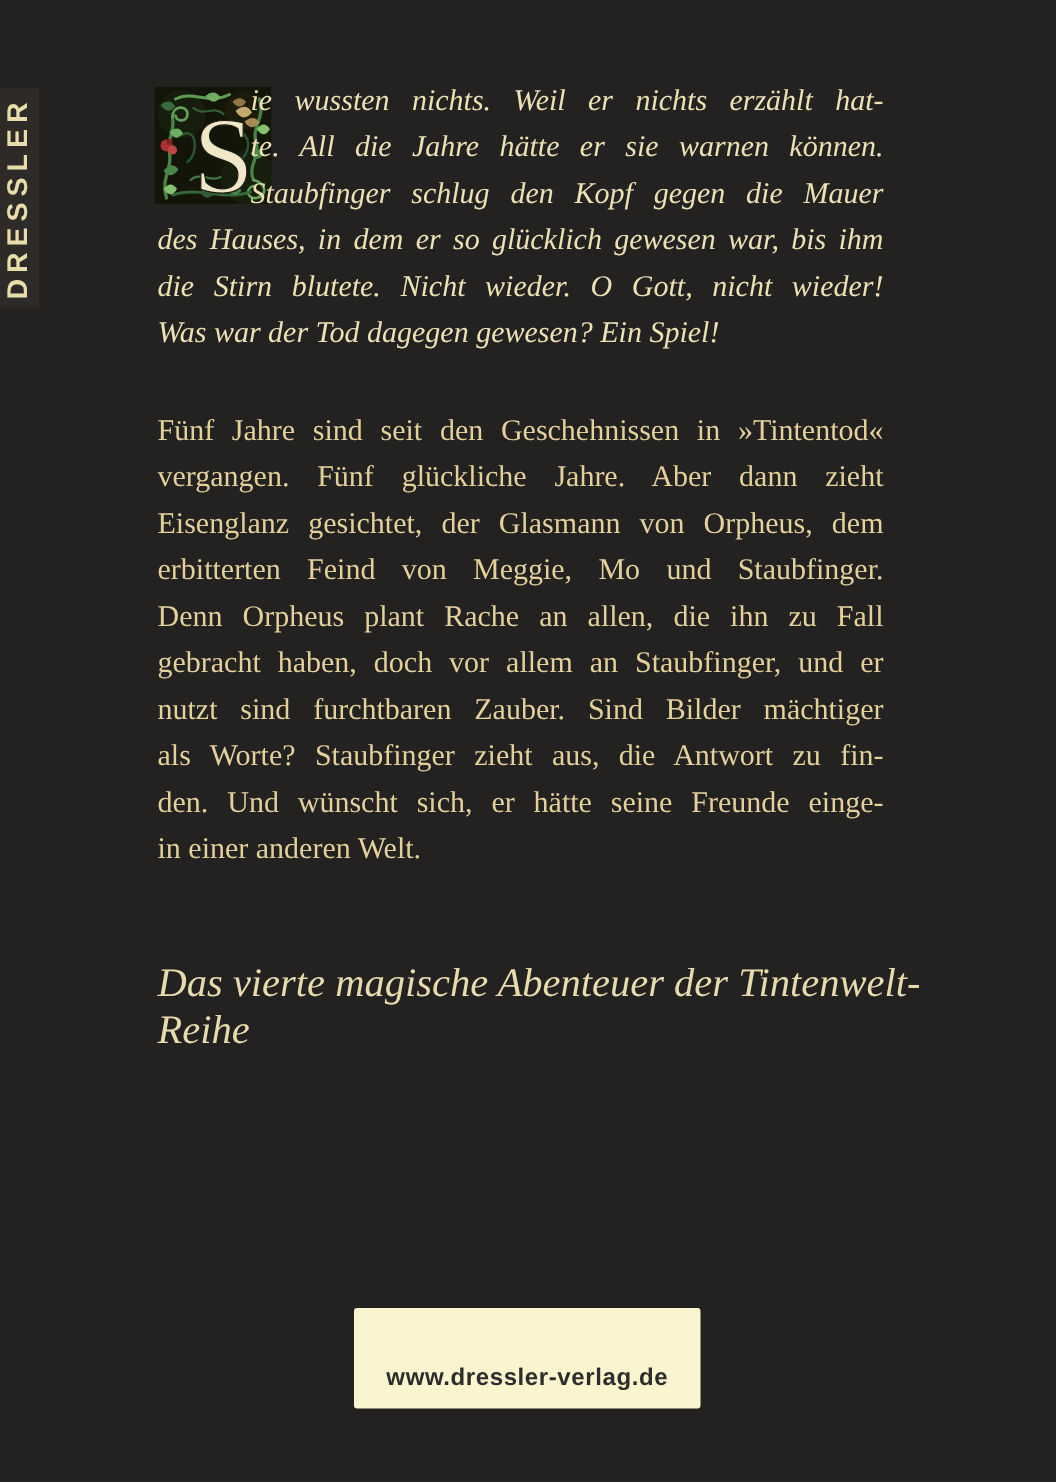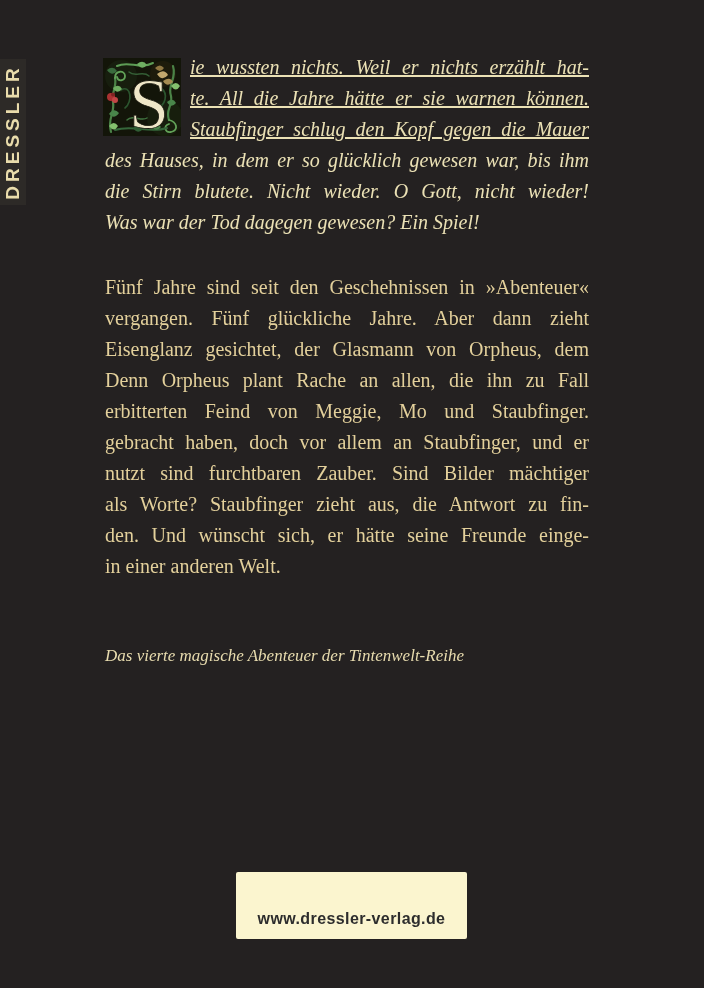--- a/index.html
+++ b/index.html
@@ -41,26 +41,26 @@
     color:#ebe1b5;
   }
   
   .blurb {
     position:absolute; left:105px; top:272px; width:484px;
     font-size:20px; line-height:31px;
     color:#e3d09b;
   }
   .jline { text-align:justify; text-align-last:justify; }
   .lastline { text-align:left; text-align-last:left; }
-  .ind { margin-left:85px;text-decoration:underline; }
+  .ind { margin-left:62px; }
 
   
   .tagline {
     position:absolute; left:105px; top:640px; width:520px;
-    font-style:italic; font-size:17px; line-height:31px;
+    font-style:italic; font-size:27px; line-height:31px;
     color:#e7dbae;
     text-align:left;
   }
 
   
   .footer-box {
     position:absolute; left:236px; top:872px;
     width:231px; height:67px;
     background:#fbf5cf;
     border-radius:2px;
@@ -132,25 +132,25 @@
   <div class="quote">
     <div class="jline ind">ie wussten nichts. Weil er nichts erzählt hat-</div>
     <div class="jline ind">te. All die Jahre hätte er sie warnen können.</div>
     <div class="jline ind">Staubfinger schlug den Kopf gegen die Mauer</div>
     <div class="jline">des Hauses, in dem er so glücklich gewesen war, bis ihm</div>
     <div class="jline">die Stirn blutete. Nicht wieder. O Gott, nicht wieder!</div>
     <div class="lastline">Was war der Tod dagegen gewesen? Ein Spiel!</div>
   </div>
 
   <div class="blurb">
-    <div class="jline">Fünf Jahre sind seit den Geschehnissen in »Abenteuer«</div>
+    <div class="jline">Fünf Jahre sind seit den Geschehnissen in »Tintentod«</div>
     <div class="jline">vergangen. Fünf glückliche Jahre. Aber dann zieht</div>
     <div class="jline">Eisenglanz gesichtet, der Glasmann von Orpheus, dem</div>
+    <div class="jline">erbitterten Feind von Meggie, Mo und Staubfinger.</div>
     <div class="jline">Denn Orpheus plant Rache an allen, die ihn zu Fall</div>
-    <div class="jline">erbitterten Feind von Meggie, Mo und Staubfinger.</div>
     <div class="jline">gebracht haben, doch vor allem an Staubfinger, und er</div>
     <div class="jline">nutzt sind furchtbaren Zauber. Sind Bilder mächtiger</div>
     <div class="jline">als Worte? Staubfinger zieht aus, die Antwort zu fin-</div>
     <div class="jline">den. Und wünscht sich, er hätte seine Freunde einge-</div>
     <div class="lastline">in einer anderen Welt.</div>
   </div>
 
   <div class="tagline">Das vierte magische Abenteuer der Tintenwelt-Reihe</div>
 
   <div class="footer-box">

